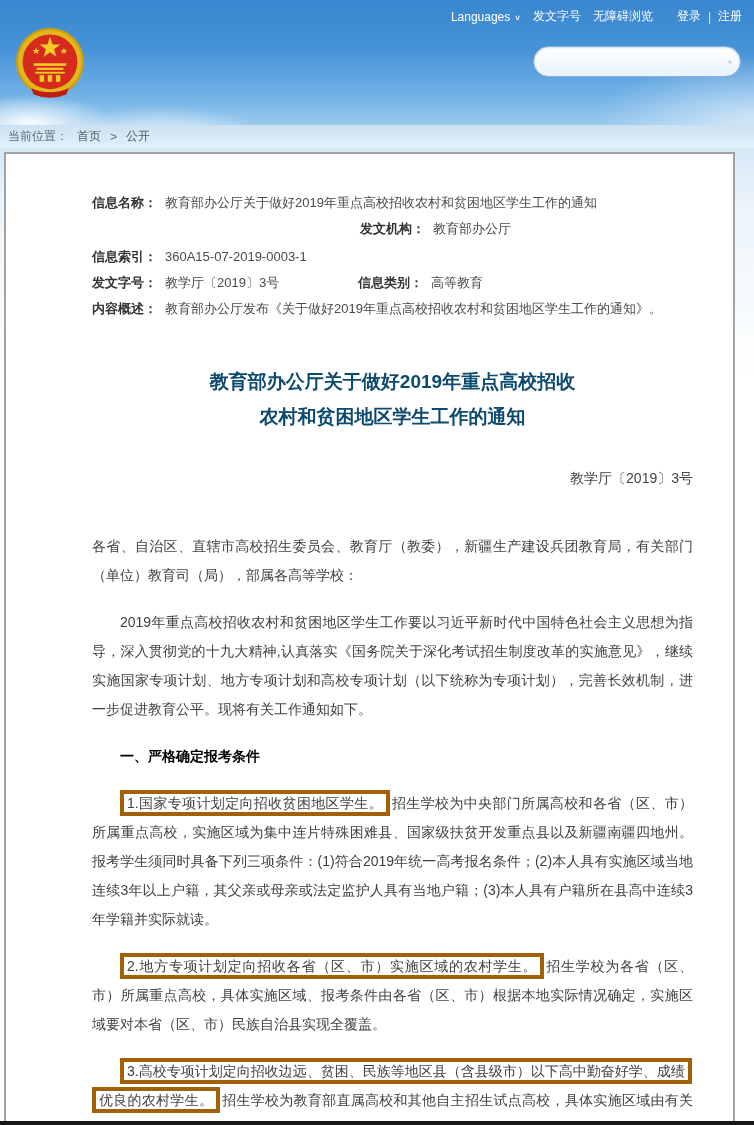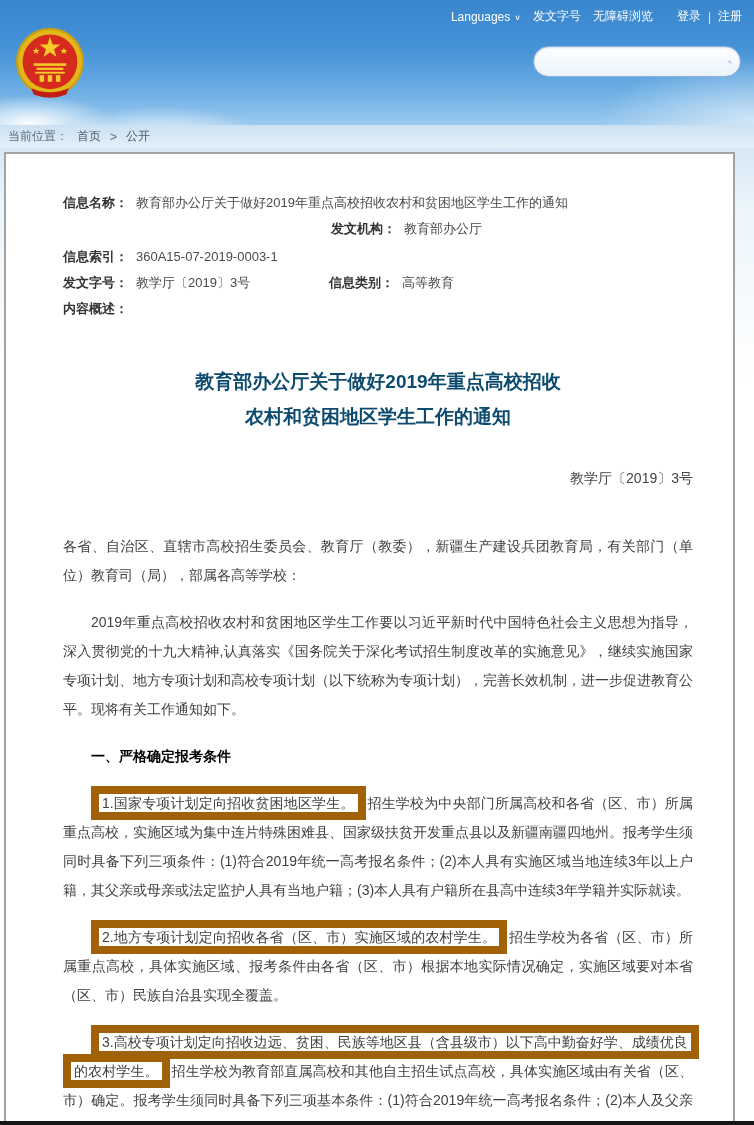--- a/index.html
+++ b/index.html
@@ -73,21 +73,21 @@
   .crumb-link { color:#4a5a68; cursor:pointer; }
 
   
   .main {
     position:relative; height:977px;
     background:linear-gradient(180deg,#d6e8f6 0px,#ecf5fb 60px,#ffffff 230px);
   }
   .content-box {
     position:absolute; left:4px; top:4px; width:731px; height:969px;
     background:#fff; border:2px solid #a2a2a2; border-bottom:none;
-    padding:36px 40px 0 57px;
+    padding:36px 40px 0 86px;
     overflow:hidden;
   }
 
   
   .meta { font-size:13px; line-height:26px; color:#4a4a4a; }
   .meta-row { display:flex; white-space:nowrap; }
   .meta-label { font-weight:bold; color:#333; margin-right:8px; flex-shrink:0; }
   .meta-grp { display:flex; }
   .g-index { width:268px;margin-top:28px; }
   .g-date  { width:198px; }
@@ -96,21 +96,21 @@
   
   .doc-title { margin-top:42px; text-align:center; font-size:19px; font-weight:bold; color:#0c4a6e; line-height:35px; }
   .doc-number { margin-top:36px; text-align:right; font-size:14px; color:#444; }
 
   .doc-body { font-size:14px; color:#3f3f3f; line-height:29px; text-align:justify; }
   .doc-body p { margin-top:18px; }
   .p-salutation { margin-top:44px !important; }
   .p-indent { text-indent:2em; }
   .sec-heading { margin-top:34px; font-weight:bold; color:#000000; text-indent:2em; }
   .red-box {
-    border:8px solid #a16207; padding:1px 3px; margin-right:2px;
+    border:4px solid #a16207; padding:1px 3px; margin-right:2px;
     box-decoration-break:clone; -webkit-box-decoration-break:clone;
   }
 
   
   .footer-line { position:absolute; left:0; bottom:0; width:754px; height:4px; background:#161616; z-index:5; }
 </style>
 </head>
 <body>
 
 <div class="header">
@@ -184,20 +184,21 @@
           <span class="meta-label">发文字号：</span>
           <span>教学厅〔2019〕3号</span>
         </span>
         <span class="meta-grp">
           <span class="meta-label">信息类别：</span>
           <span>高等教育</span>
         </span>
       </div>
       <div class="meta-row">
         <span class="meta-label">内容概述：</span>
+        <span>教育部办公厅发布《关于做好2019年重点高校招收农村和贫困地区学生工作的通知》。</span>
       </div>
     </div>
 
     <div class="doc-title">
       <div>教育部办公厅关于做好2019年重点高校招收</div>
       <div>农村和贫困地区学生工作的通知</div>
     </div>
 
     <div class="doc-number">教学厅〔2019〕3号</div>
 

